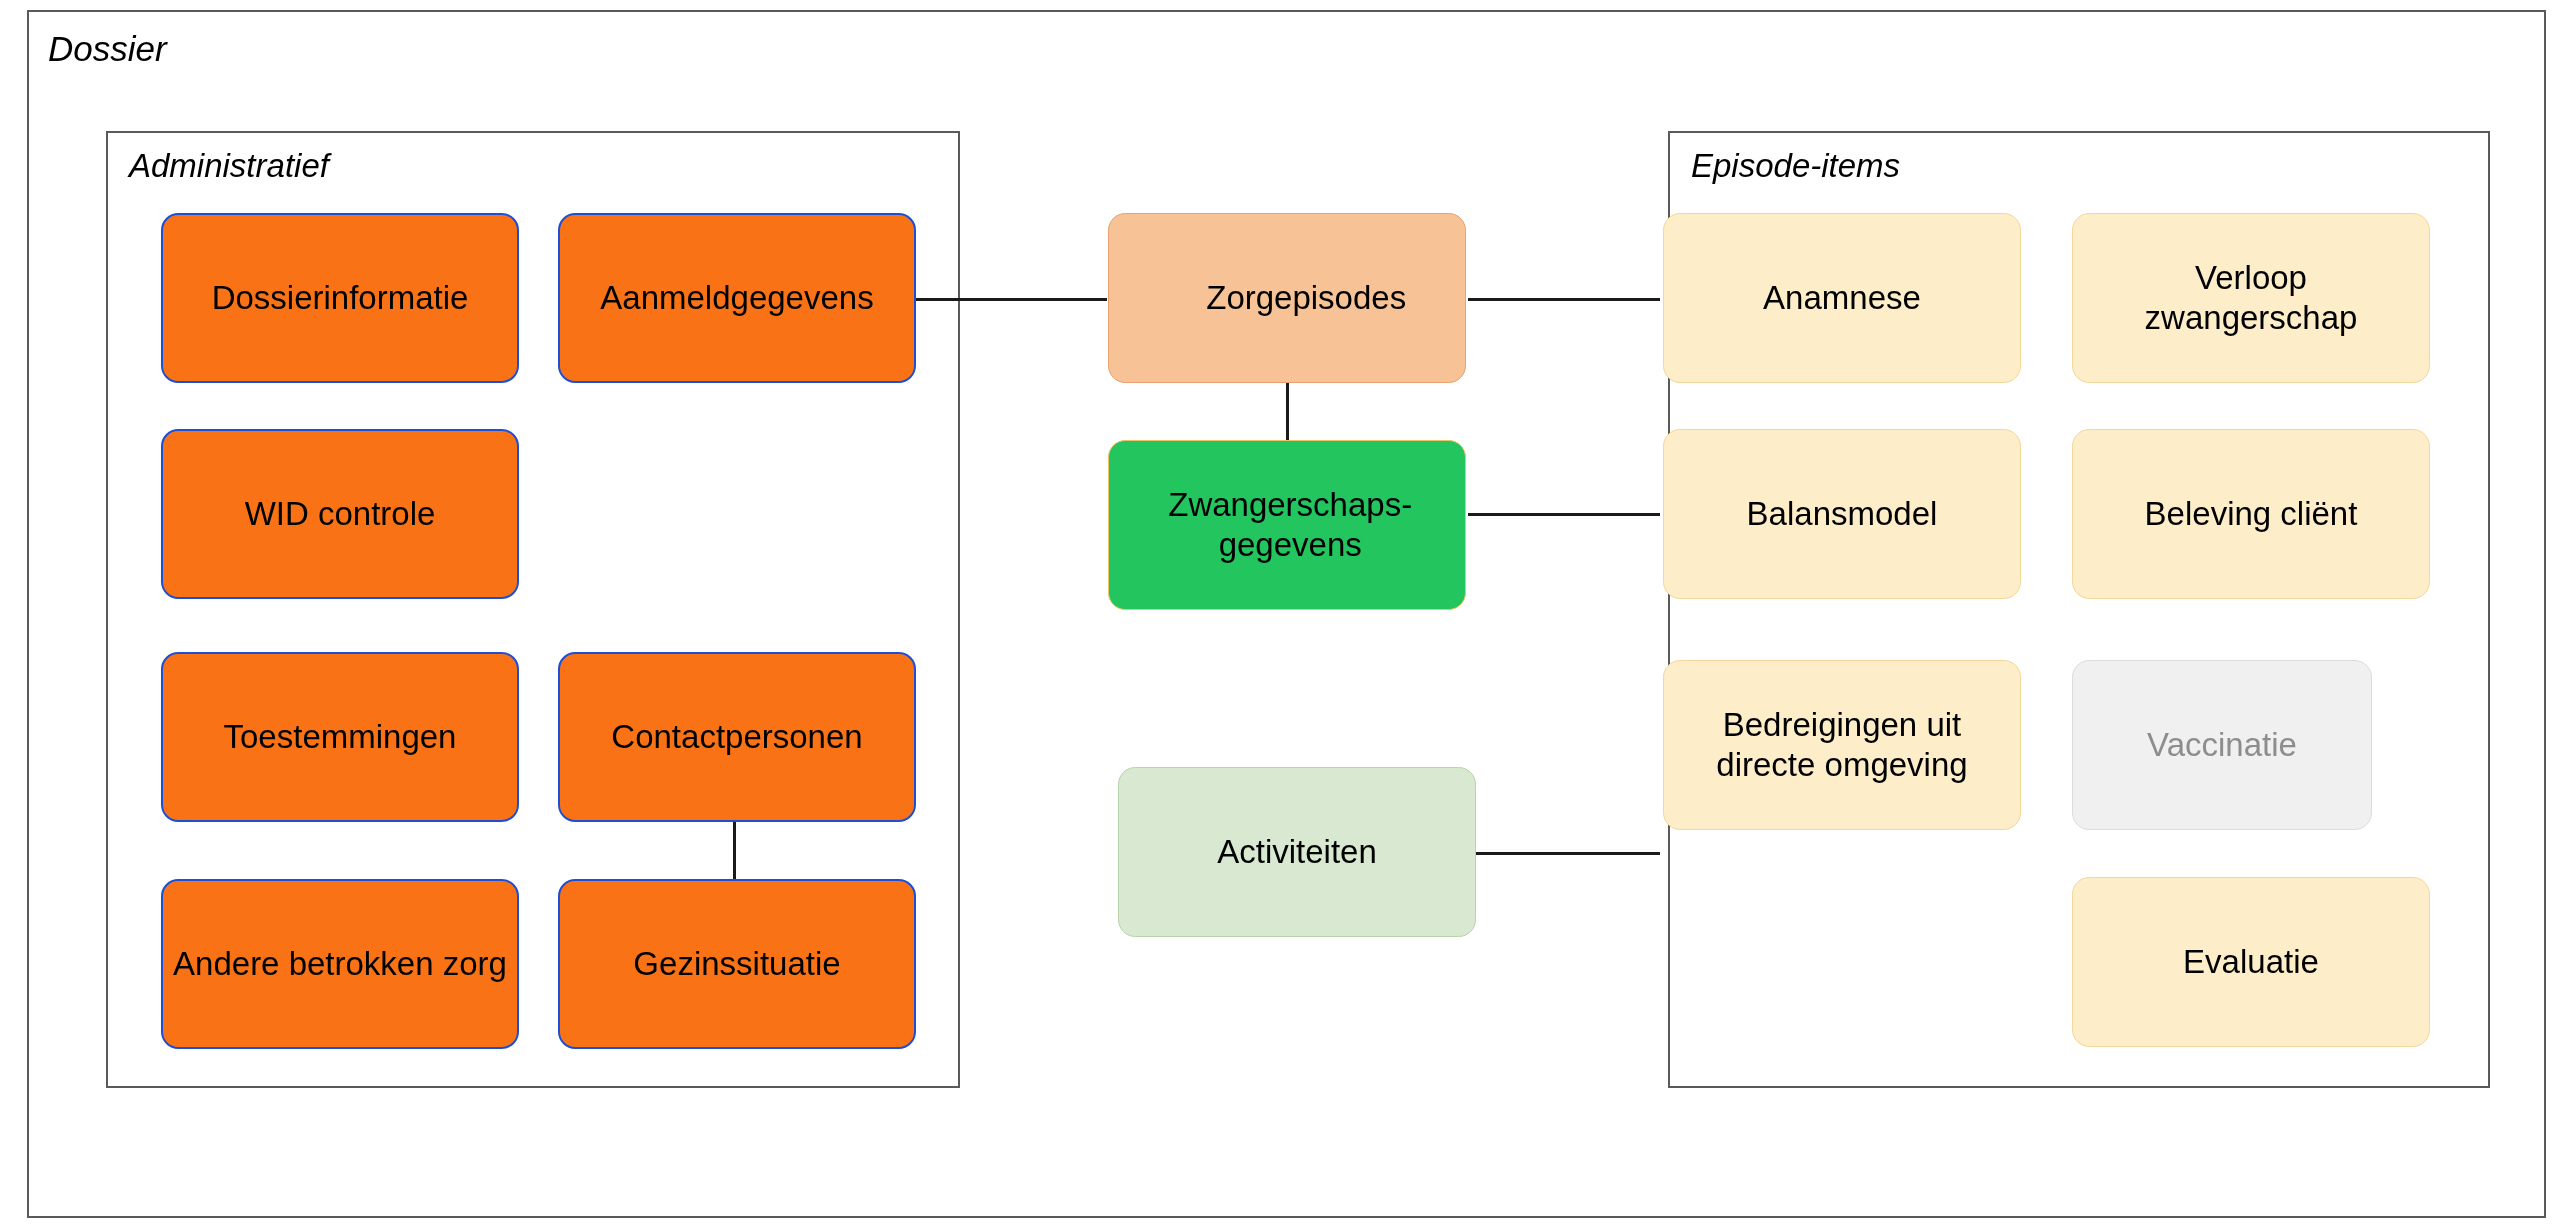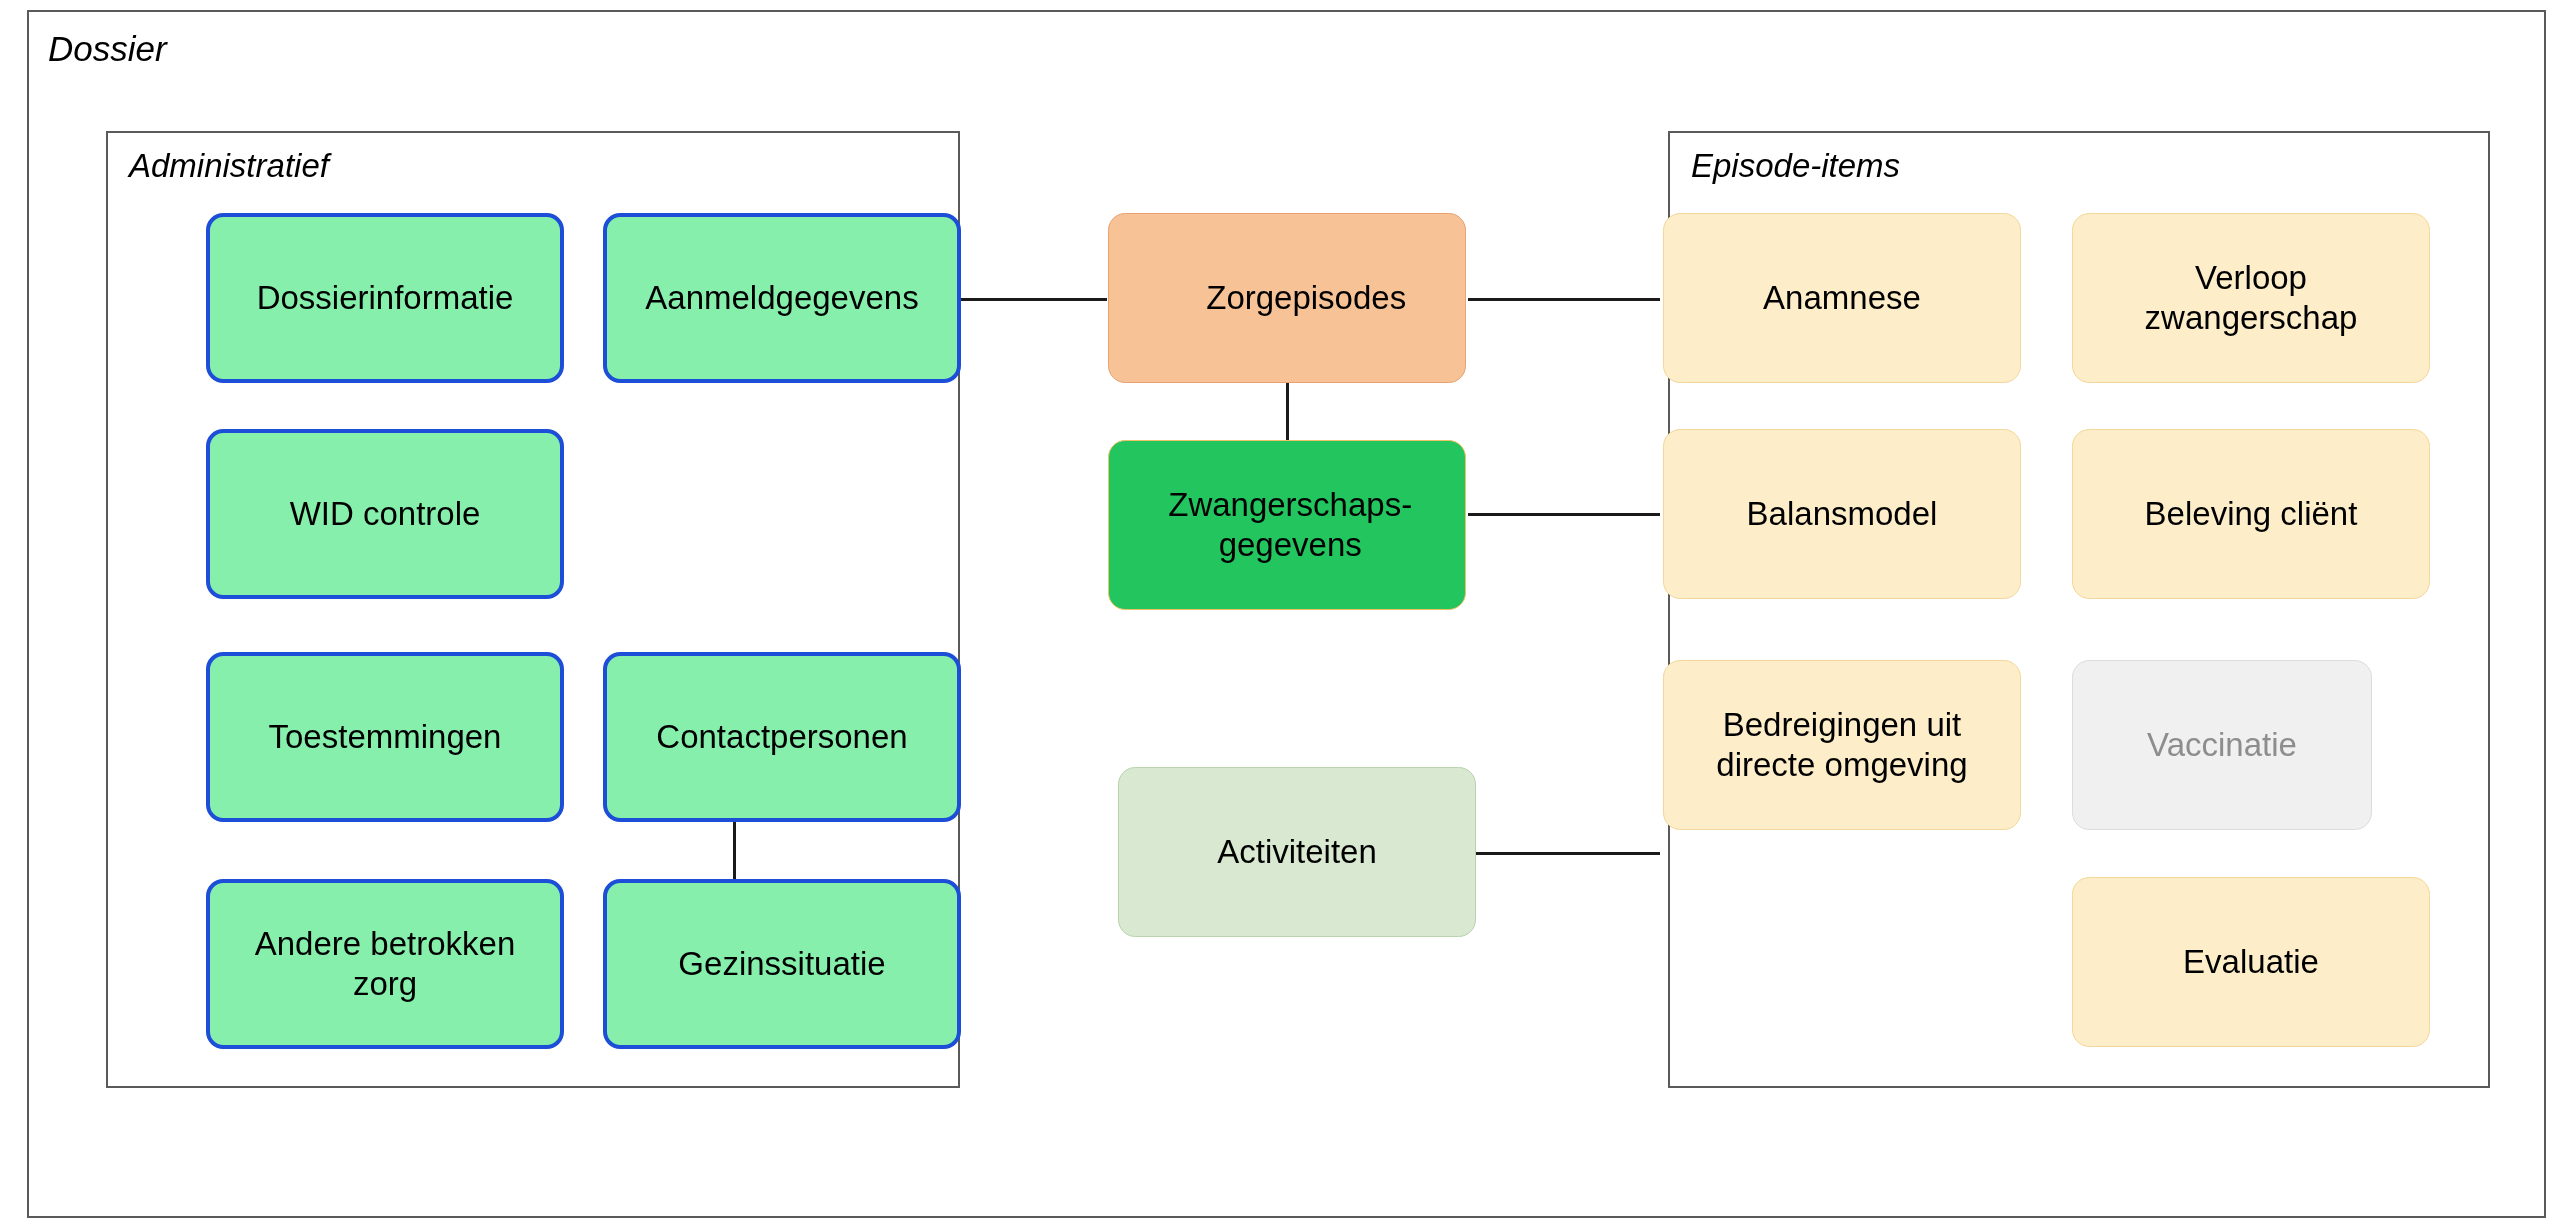--- a/index.html
+++ b/index.html
@@ -26,21 +26,21 @@
     white-space:nowrap;
   }
 
   
   .node{
     position:absolute;box-sizing:border-box;border-radius:17.3px;
     display:flex;align-items:center;justify-content:center;text-align:center;
     font-size:33px;color:#000000;line-height:1.22;padding:3.8px 9.6px;
   }
   .node span{display:block;}
-  .node.blue  {background:#86efac;border:4px solid #1d4ed8;margin-left:45px;}
+  .node.blue  {background:#f97316;border:2px solid #1d4ed8;}
   .node.yellow{background:#fdeec9;border:1px solid #f3d79a;}
   .node.amber {background:#22c55e;border:1px solid #eec367;padding-left:16px;}
   .node.orange{background:#f7c295;border:1px solid #e8a271;}
   .node.green {background:#d9e8d1;border:1px solid #b9d4ad;}
   .node.grey  {background:#f0f0f0;border:1px solid #dcdcdc;color:#8d8d8d;}
 
   
   .conn{position:absolute;background:#1a1a1a;}
   .conn.h{height:2.9px;}
   .conn.v{width:2.9px;}

